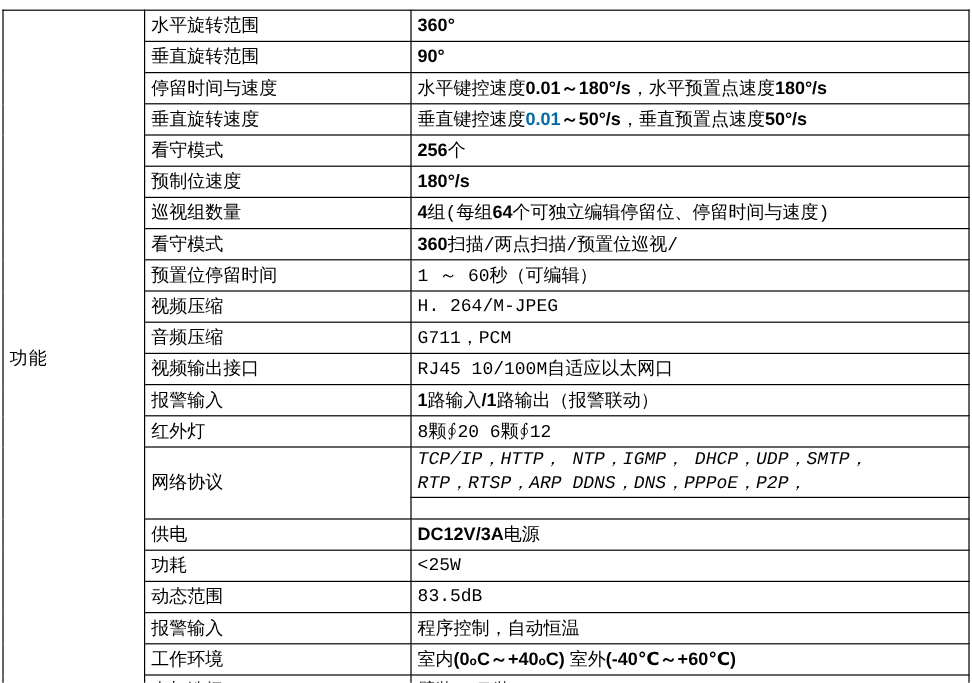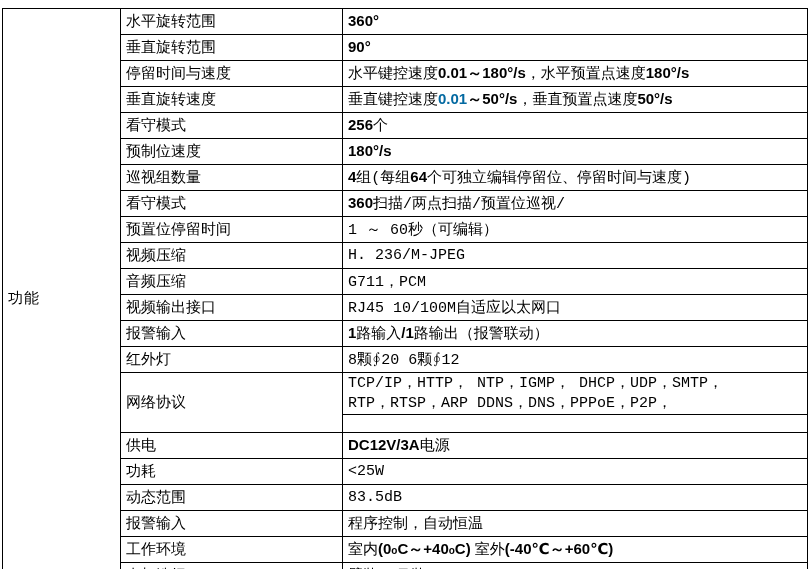--- a/index.html
+++ b/index.html
@@ -13,21 +13,21 @@
        font-family:"Liberation Serif","DejaVu Serif",serif;}
   td.lbl{width:222px;font-family:Liberation Mono, monospace;
        font-size:15px;height:25px;}
   td.val{width:465px;font-family:"Liberation Mono","DejaVu Sans Mono",monospace;
        font-size:15px;height:25px;}
   td.val .seg-sans{font-family:"Liberation Sans","DejaVu Sans",sans-serif;font-weight:700;}
   td.val .seg-sansb{font-family:"Liberation Sans","DejaVu Sans",sans-serif;font-weight:700;}
   td.val .seg-sm{font-size:10px;}
   td.val.tall{height:41px;line-height:20px;}
   td.val.thin,td.thin{height:17px;}
-  td.val .line{height:20px;white-space:nowrap;overflow:hidden;}
+  td.val .line{height:20px;white-space:nowrap;overflow:hidden;font-style:italic;}
 </style>
 </head>
 <body>
 
 <table id="spec-table">
   <colgroup>
     <col style="width:118px">
       <col style="width:222px">
       <col style="width:465px">
   </colgroup>
@@ -64,21 +64,21 @@
       <tr>
         <td class="lbl">看守模式</td>
         <td class="val"><span class="seg-sansb">360</span><span>扫描/两点扫描/预置位巡视/</span></td>
       </tr>
       <tr>
         <td class="lbl">预置位停留时间</td>
         <td class="val"><span>1 ～ 60秒（可编辑）</span></td>
       </tr>
       <tr>
         <td class="lbl">视频压缩</td>
-        <td class="val"><span>H. 236/M-JPEG</span></td>
+        <td class="val"><span>H. 264/M-JPEG</span></td>
       </tr>
       <tr>
         <td class="lbl">音频压缩</td>
         <td class="val"><span>G711，PCM</span></td>
       </tr>
       <tr>
         <td class="lbl">视频输出接口</td>
         <td class="val"><span>RJ45 10/100M自适应以太网口</span></td>
       </tr>
       <tr>

